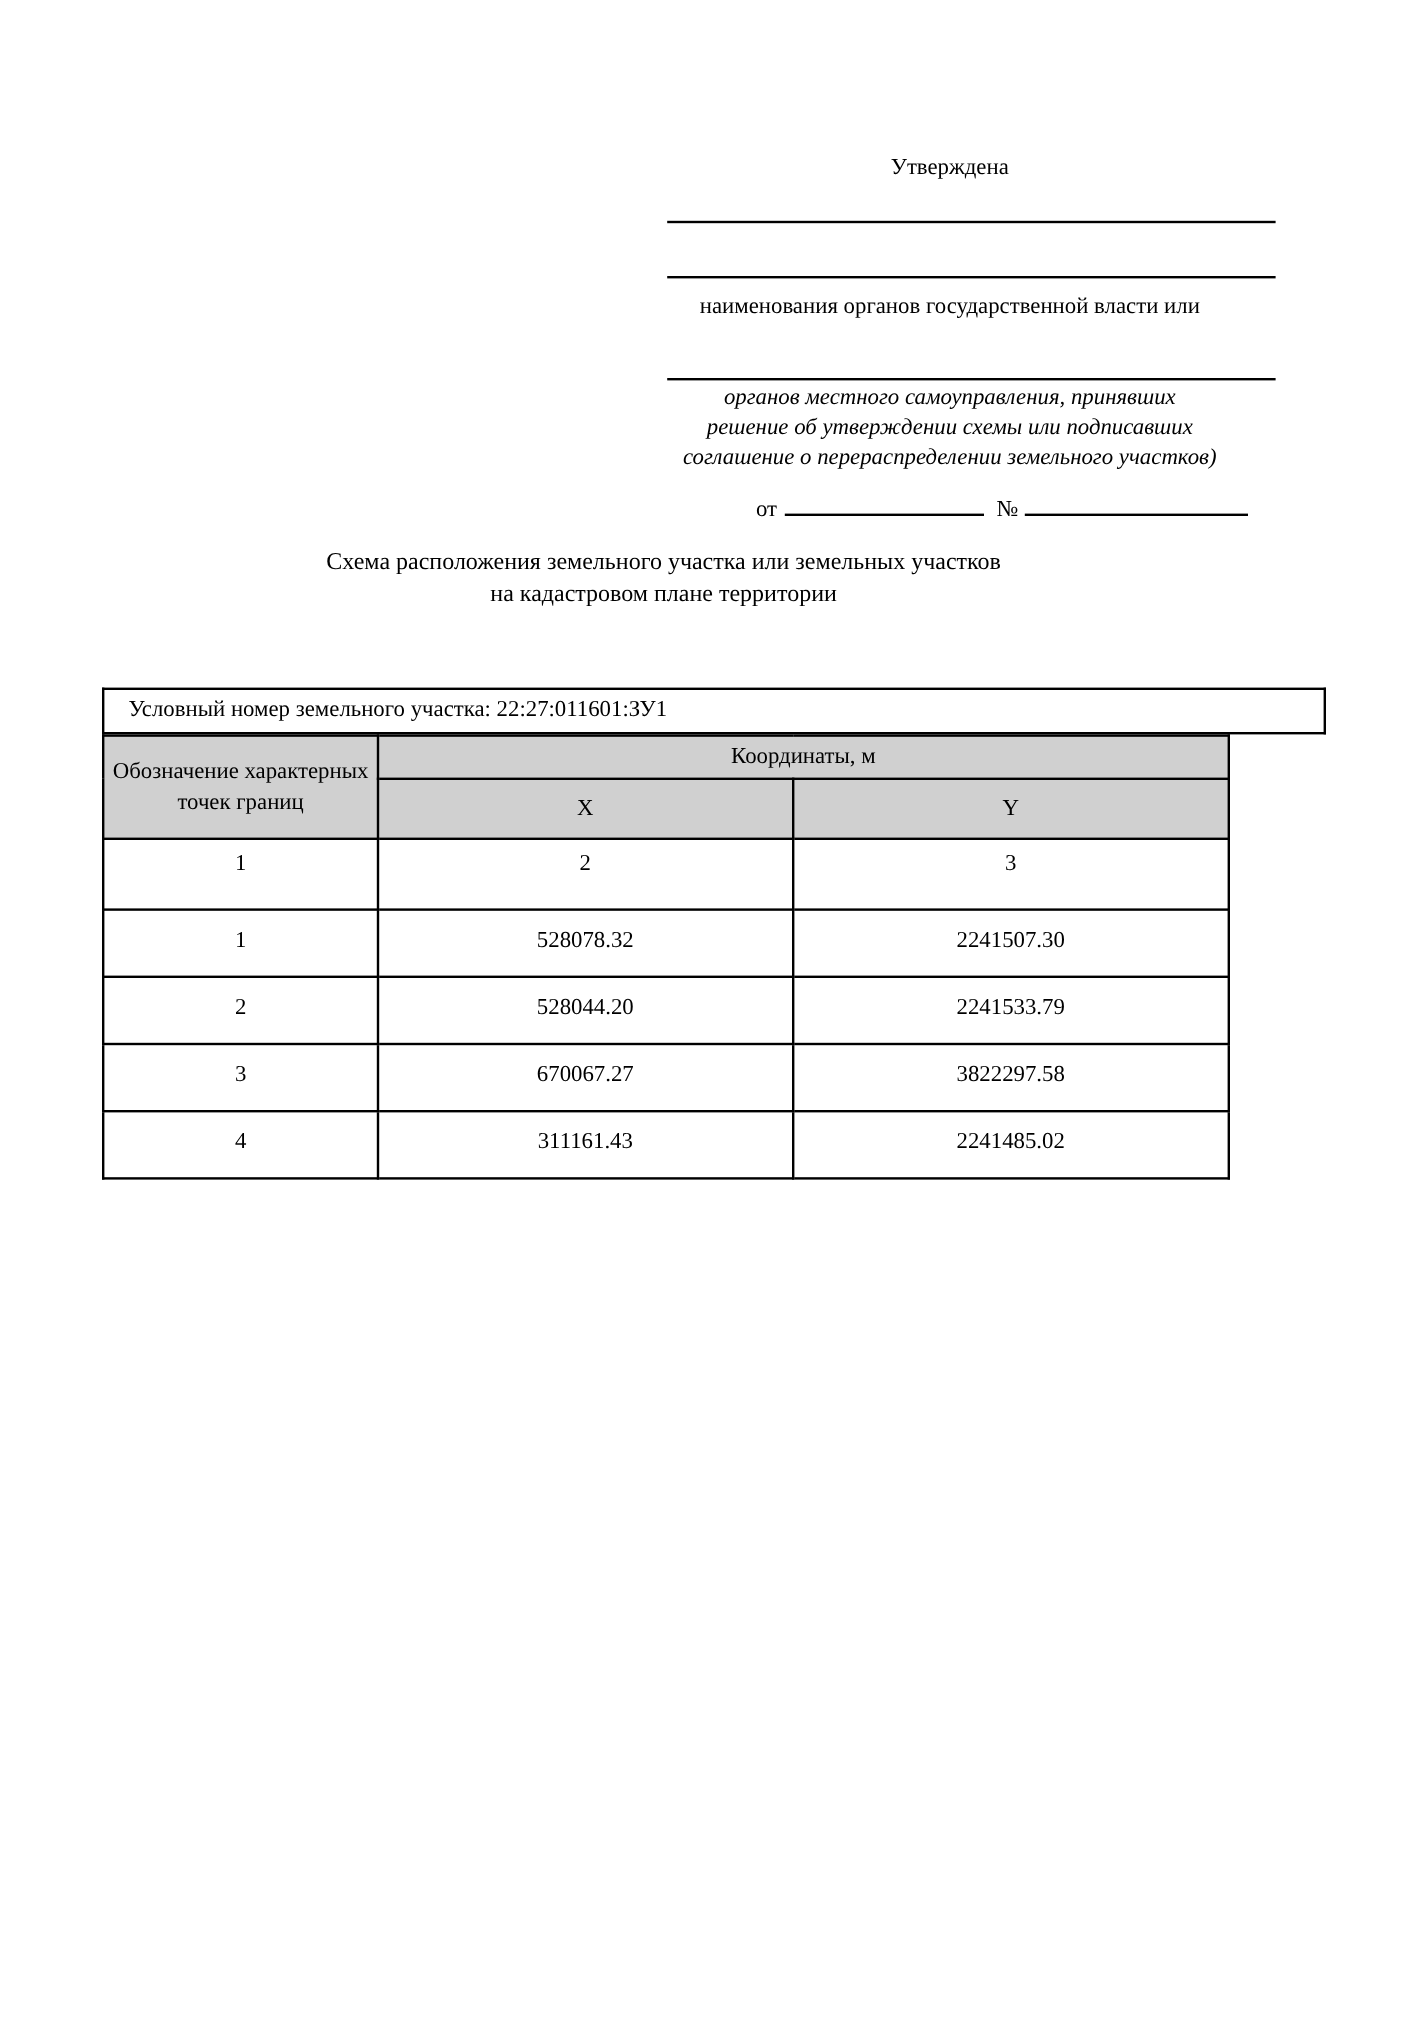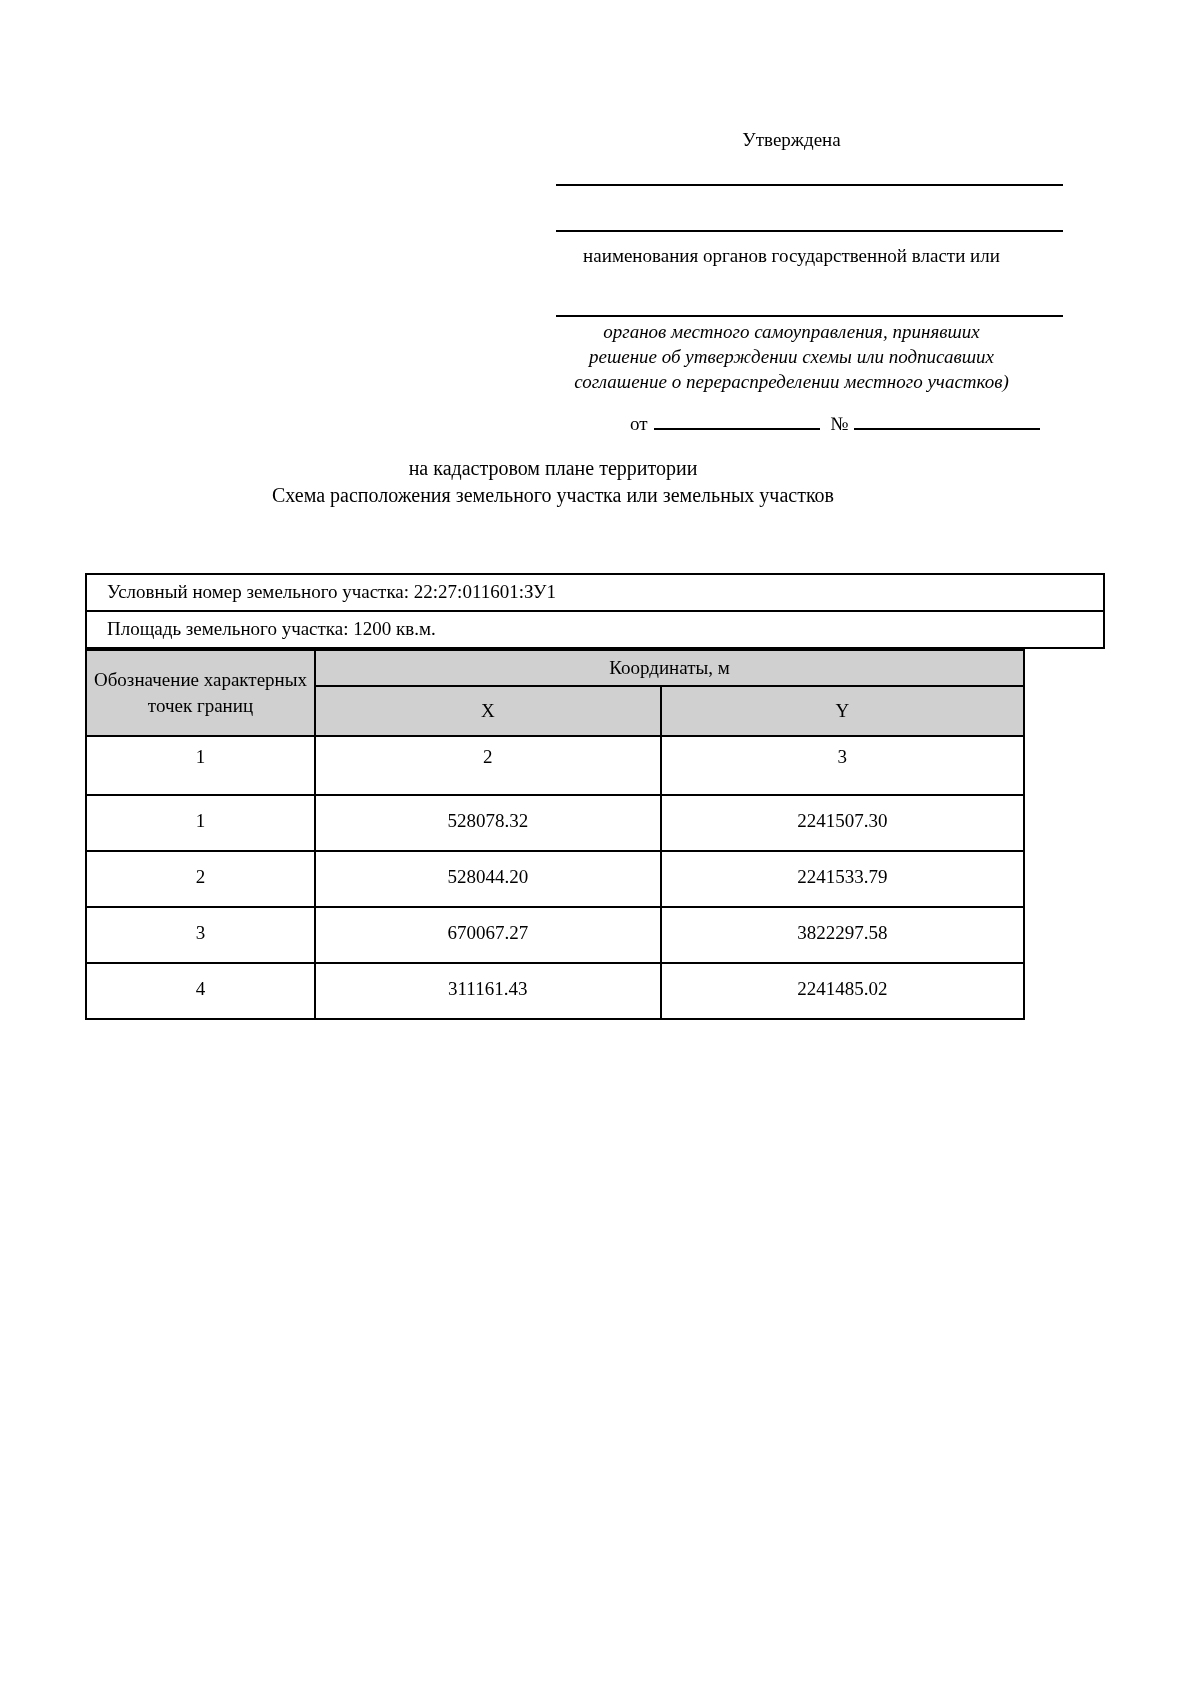--- a/index.html
+++ b/index.html
@@ -100,40 +100,37 @@
 
 <div class="approval-block">
   <div>Утверждена</div>
   <div class="blank-rule rule-1"></div>
   <div class="blank-rule rule-2"></div>
   <div class="cap-2">наименования органов государственной власти или</div>
   <div class="blank-rule rule-3"></div>
   <div class="approval-para">
     <div>органов местного самоуправления, принявших</div>
     <div>решение об утверждении схемы или подписавших</div>
-    <div>соглашение о перераспределении местного участков)</div>
+    <div>соглашение о перераспределении земельного участков)</div>
   </div>
   <div class="from-line">
     <span>от</span><span class="blank-field blank-date"></span>
     <span>№</span><span class="blank-field blank-num"></span>
   </div>
 </div>
 
 <div class="doc-title">
+  <div>Схема расположения земельного участка или земельных участков</div>
   <div>на кадастровом плане территории</div>
-  <div>Схема расположения земельного участка или земельных участков</div>
 </div>
 
 <table class="info-table">
   <tbody>
     <tr>
       <td>Условный номер земельного участка: 22:27:011601:ЗУ1</td>
-    </tr>
-    <tr>
-      <td>Площадь земельного участка: 1200 кв.м.</td>
     </tr>
   </tbody>
 </table>
 
 <table class="coords-table">
   <colgroup>
     <col style="width:243px">
     <col style="width:379px">
     <col style="width:398px">
   </colgroup>

